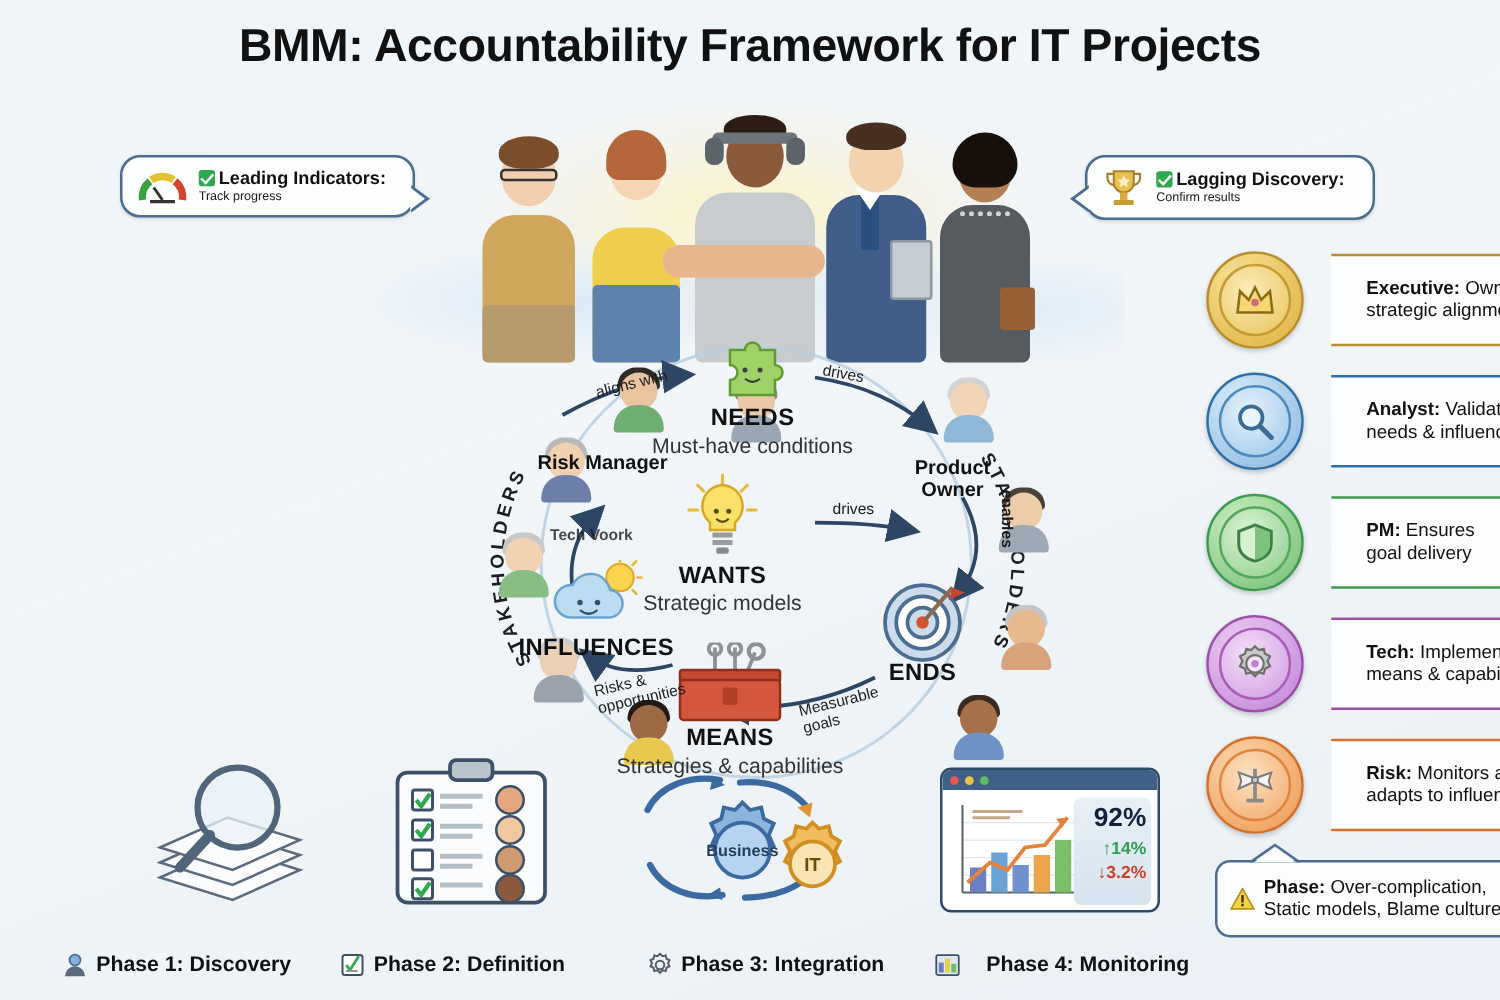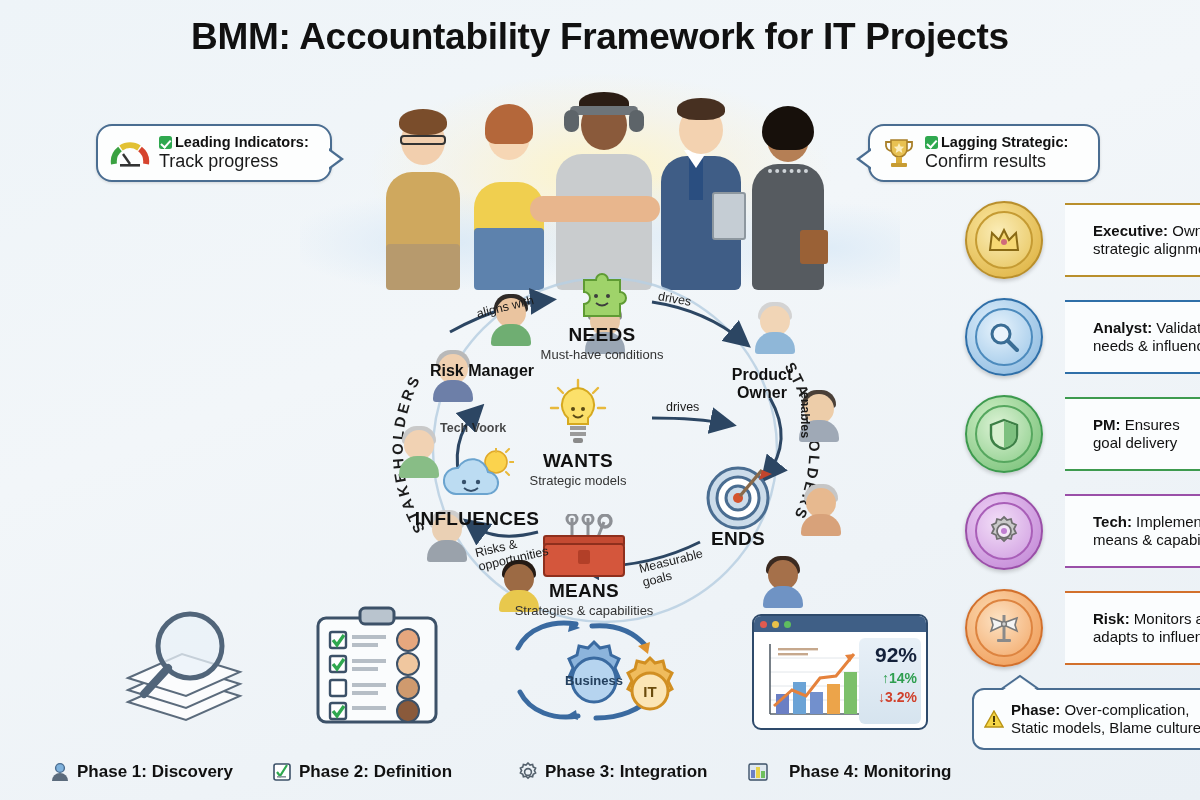--- a/index.html
+++ b/index.html
@@ -37,32 +37,32 @@
   .hair { position:absolute; left:50%; transform:translateX(-50%); border-radius:50% 50% 40% 40%; }
 
   
   .callout {
     position:absolute; background:#fdfefe; border:2px solid #4a6d91;
     border-radius:16px; padding:8px 12px; display:flex; align-items:center; gap:9px;
     box-shadow:0 1px 3px #0002;
   }
   .callout .ctext { line-height:1.18; }
   .callout .chead { font-size:14.5px; font-weight:bold; color:#111; white-space:nowrap; }
-  .callout .csub  { font-size:18px; color:#1a1a1a; white-space:nowrap; }
+  .callout .csub  { font-size:10px; color:#1a1a1a; white-space:nowrap; }
   .tick { display:inline-block; width:13px; height:13px; background:#2fa84f; border-radius:2.5px;
           position:relative; vertical-align:-2px; margin-right:3px; }
   .tick:after { content:""; position:absolute; left:3.5px; top:1.5px; width:4px; height:7.5px;
           border:solid #fff; border-width:0 2px 2px 0; transform:rotate(42deg); }
   .tail { position:absolute; width:0; height:0; }
 
   
   #bmm { position:absolute; left:300px; top:270px; width:620px; height:360px; }
   .node-label { position:absolute; text-align:center; width:200px; transform:translateX(-50%); }
   .node-title { font-size:19px; font-weight:bold; color:#111; letter-spacing:0.3px; }
-  .node-sub { font-size:13px; color:#333; margin-top:1px; }
+  .node-sub { font-size:17px; color:#333; margin-top:1px; }
   .rel { position:absolute; font-size:12.5px; color:#1b1b1b; white-space:nowrap; }
   .role { position:absolute; font-size:16px; font-weight:bold; color:#111; text-align:center;
           width:120px; transform:translateX(-50%); line-height:1.12; }
 
   
   .face { position:absolute; width:46px; height:54px; }
   .face .fhead { position:absolute; left:8px; top:6px; width:30px; height:30px; border-radius:50%; }
   .face .fhair { position:absolute; left:6px; top:2px; width:34px; height:18px; border-radius:17px 17px 4px 4px; }
   .face .fbody { position:absolute; left:3px; bottom:0; width:40px; height:22px; border-radius:18px 18px 3px 3px; }
 
@@ -179,21 +179,21 @@
   <div class="callout" style="left:868px;top:124px;width:232px;">
     <svg width="34" height="32" viewBox="0 0 34 32">
       <path d="M9 3 h16 v9 a8 8 0 0 1 -16 0z" fill="#e8c152" stroke="#a9802a" stroke-width="1.6"></path>
       <path d="M9 5 h-5 v4 a6 6 0 0 0 6 5" fill="none" stroke="#a9802a" stroke-width="1.8"></path>
       <path d="M25 5 h5 v4 a6 6 0 0 1 -6 5" fill="none" stroke="#a9802a" stroke-width="1.8"></path>
       <rect x="14" y="20" width="6" height="6" fill="#d9ad3c"></rect>
       <rect x="9" y="26" width="16" height="4" rx="1" fill="#c79c33"></rect>
       <path d="M17 6 l1.6 3.4 3.6.4-2.7 2.5.8 3.6-3.3-1.9-3.3 1.9.8-3.6-2.7-2.5 3.6-.4z" fill="#fbeec0"></path>
     </svg>
     <div class="ctext">
-      <div class="chead"><span class="tick"></span><span>Lagging Strategic:</span></div>
+      <div class="chead"><span class="tick"></span><span>Lagging Discovery:</span></div>
       <div class="csub">Confirm results</div>
     </div>
     <div class="tail" style="left:-14px;top:22px;border-top:11px solid transparent;border-bottom:11px solid transparent;border-right:15px solid #4a6d91;"></div>
     <div class="tail" style="left:-10px;top:24px;border-top:9px solid transparent;border-bottom:9px solid transparent;border-right:12px solid #fdfefe;"></div>
   </div>
 
   <div id="bmm">
 
     <svg width="620" height="360" style="position:absolute;left:0;top:0;">
       <defs>

